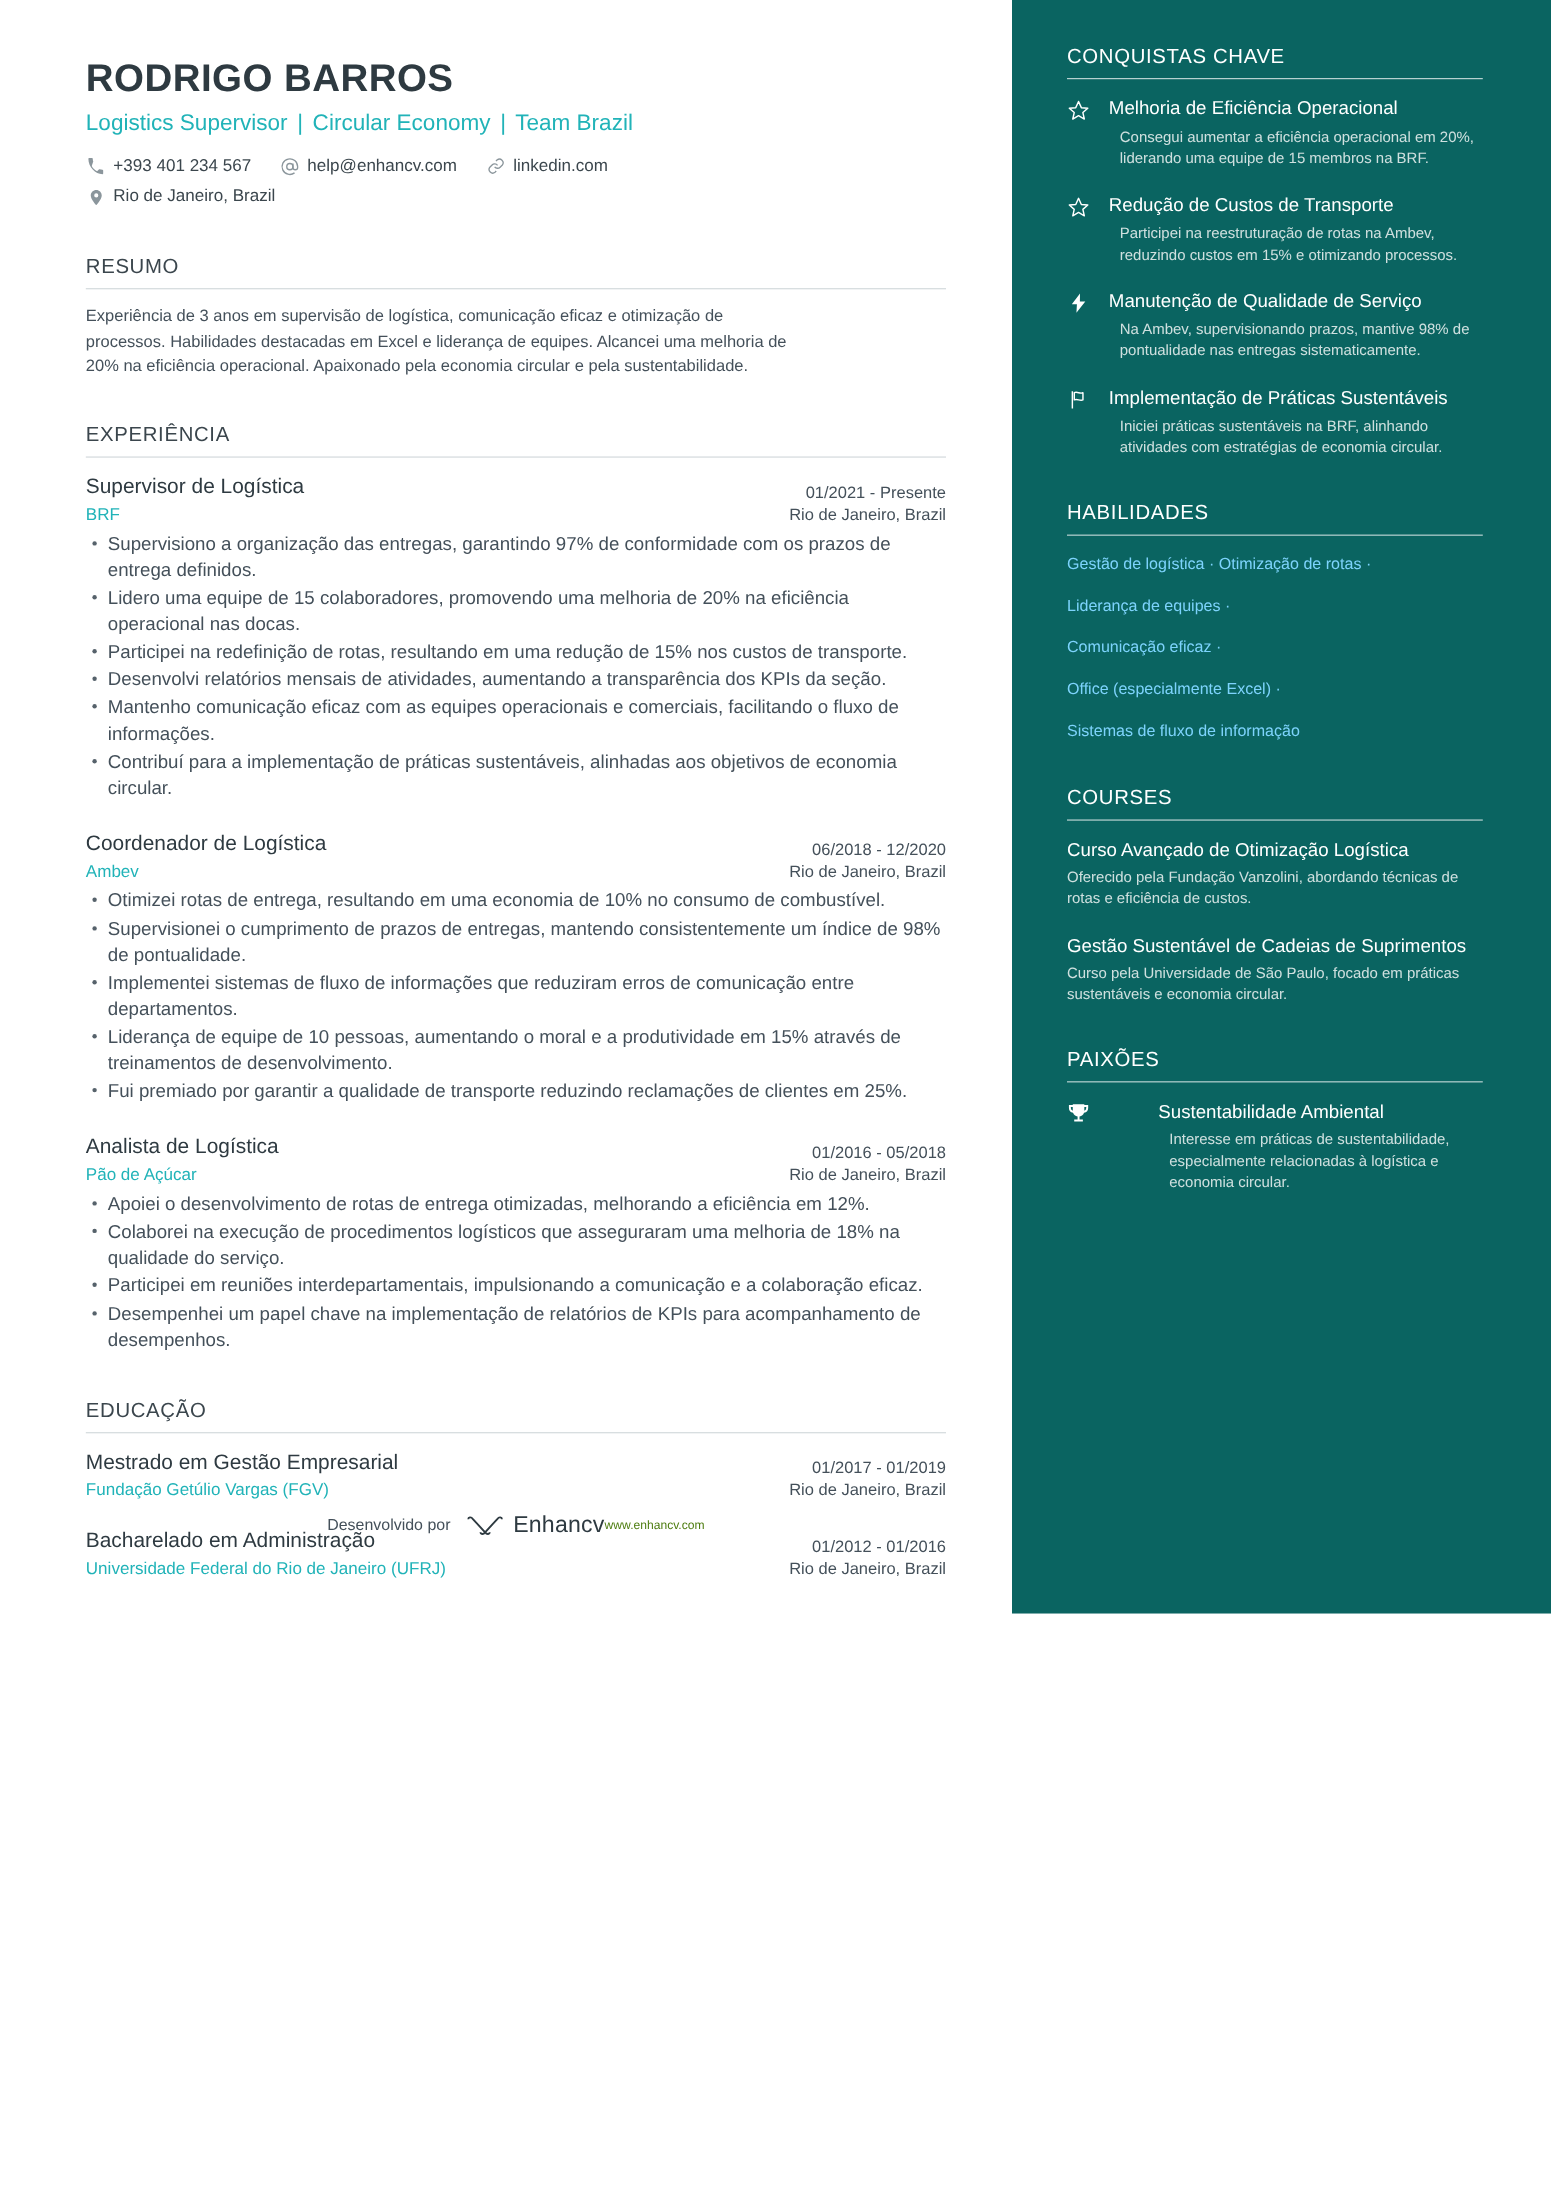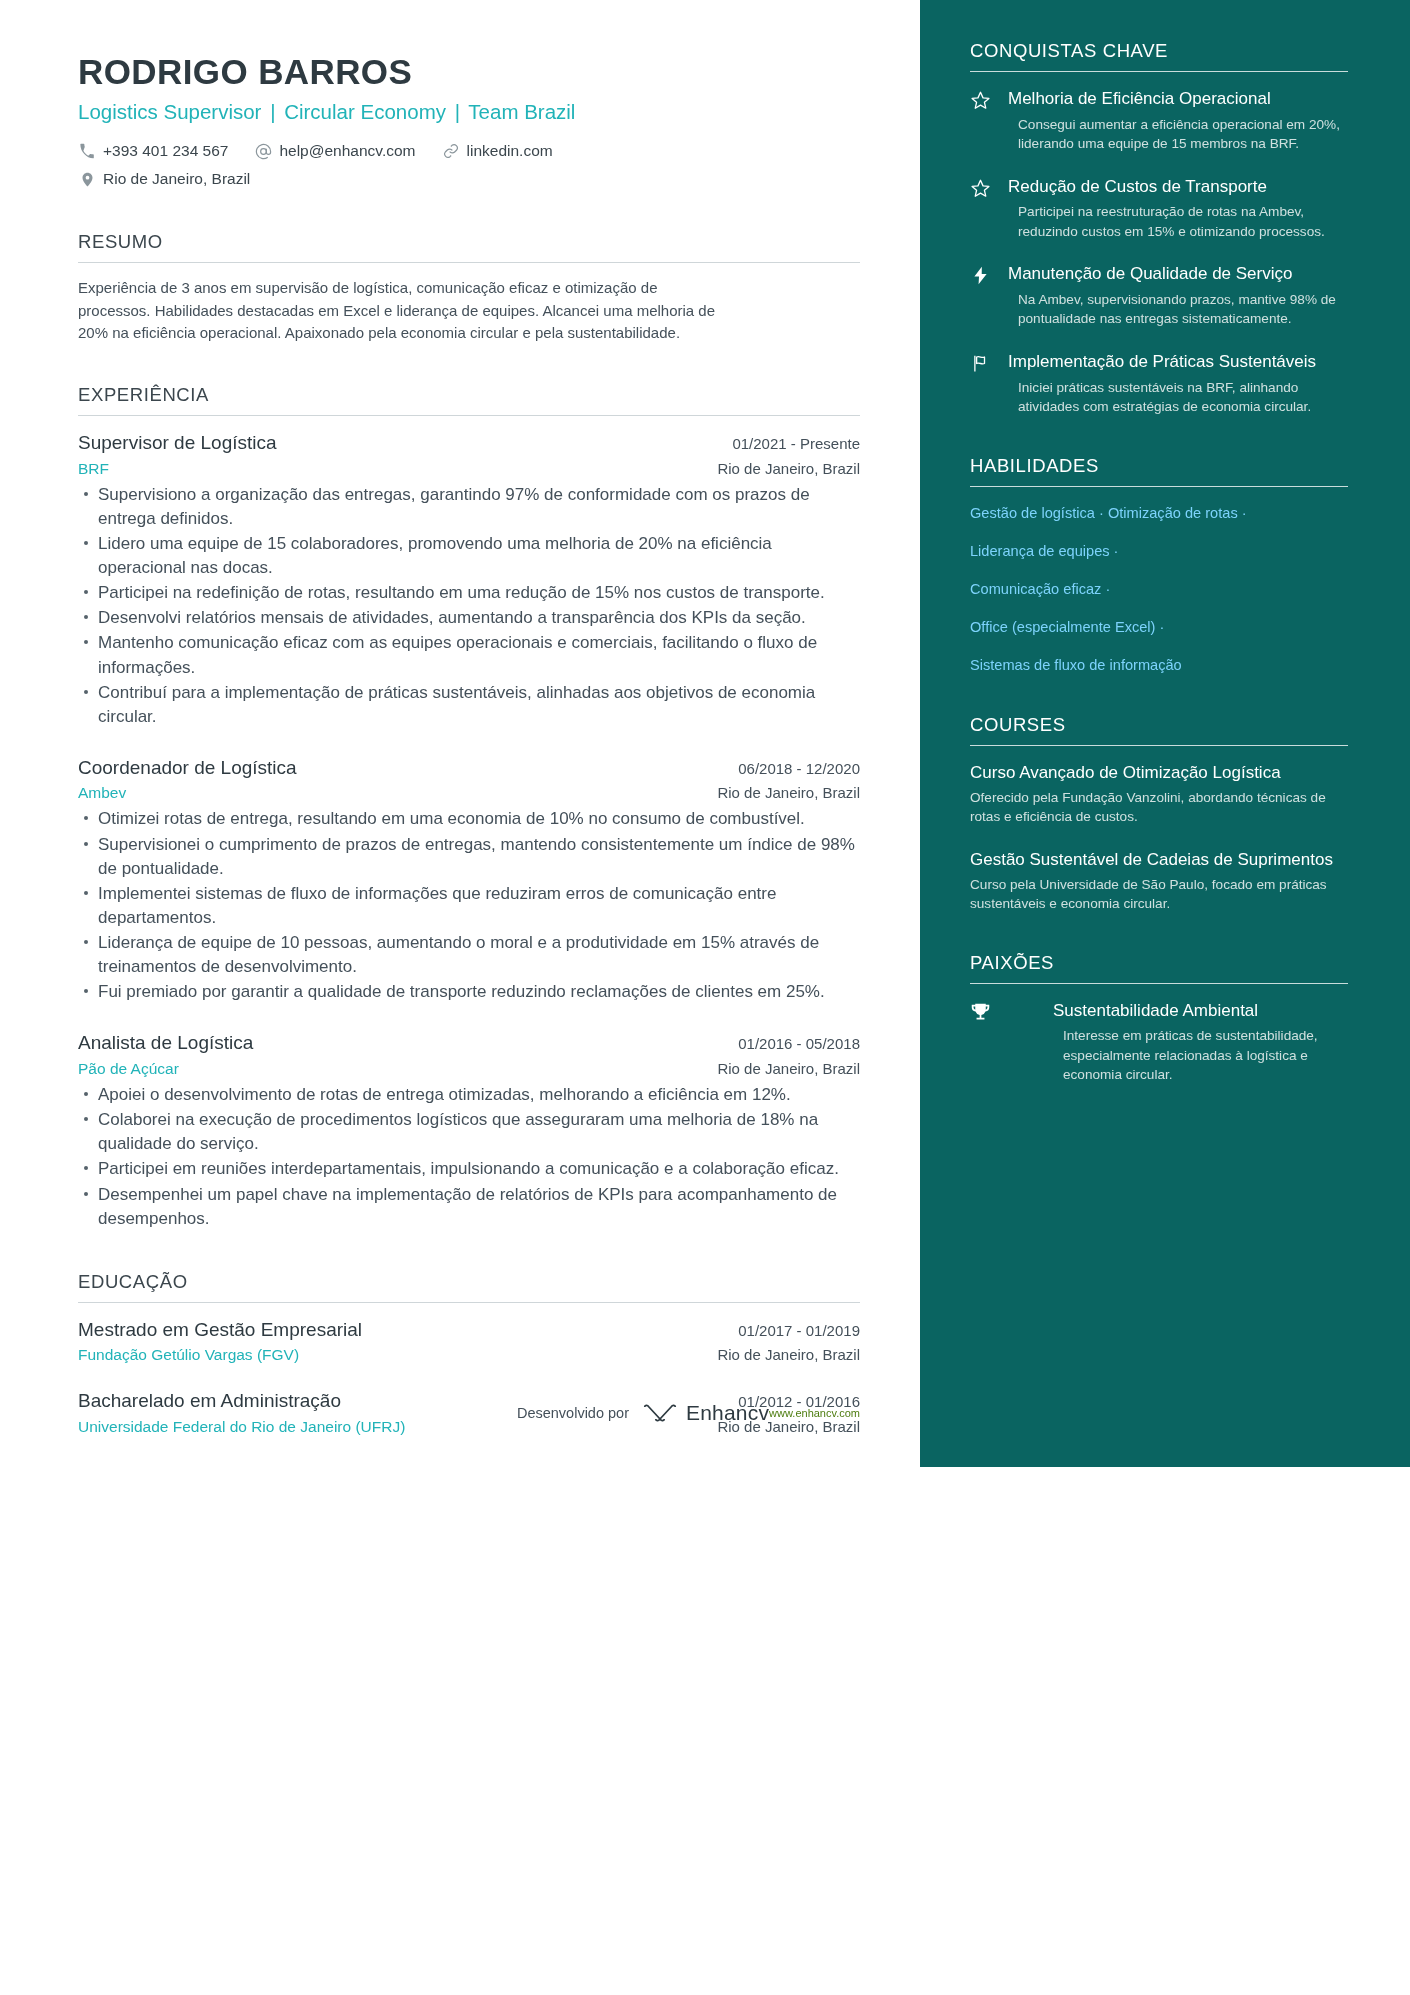--- a/index.html
+++ b/index.html
@@ -90,21 +90,21 @@
     color: #44505a;
     max-width: 640px;
   }
 
   
   .entry { margin-bottom: 4px; }
   .entry + .entry { margin-top: 26px; }
   .entry-head {
     display: flex;
     justify-content: space-between;
-    align-items: center;
+    align-items: flex-end;
   }
   .entry-role {
     font-size: 19px;
     color: #2e3a41;
     line-height: 1.4;
   }
   .entry-dates {
     font-size: 15px;
     color: #44505a;
     white-space: nowrap;
@@ -150,24 +150,24 @@
 
   
   .edu-entry { margin-bottom: 0; }
   .edu-entry + .edu-entry { margin-top: 24px; }
 
   
   .footer {
     position: absolute;
     left: 78px;
     right: 60px;
-    bottom: 42px;
+    bottom: 68px;
     display: flex;
     align-items: center;
-    justify-content: flex-end;
+    justify-content: center;
   }
   .footer-left {
     display: flex;
     align-items: center;
     font-size: 14.5px;
     color: #44505a;
   }
   .brand-mark {
     margin: 0 9px 0 14px;
     display: inline-flex;

